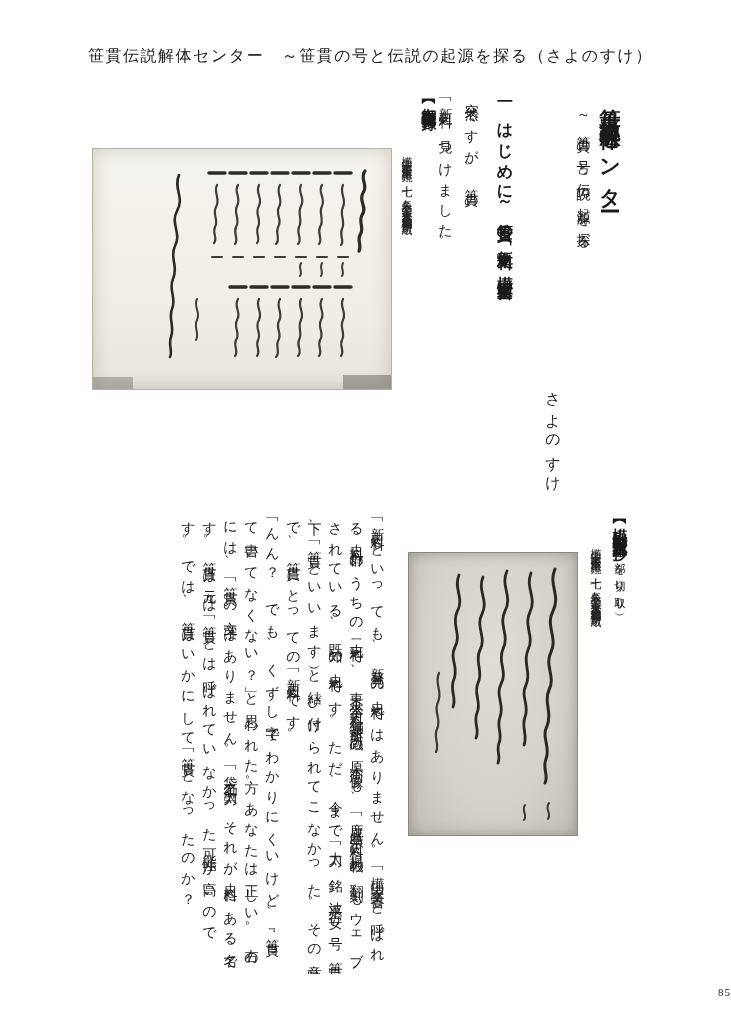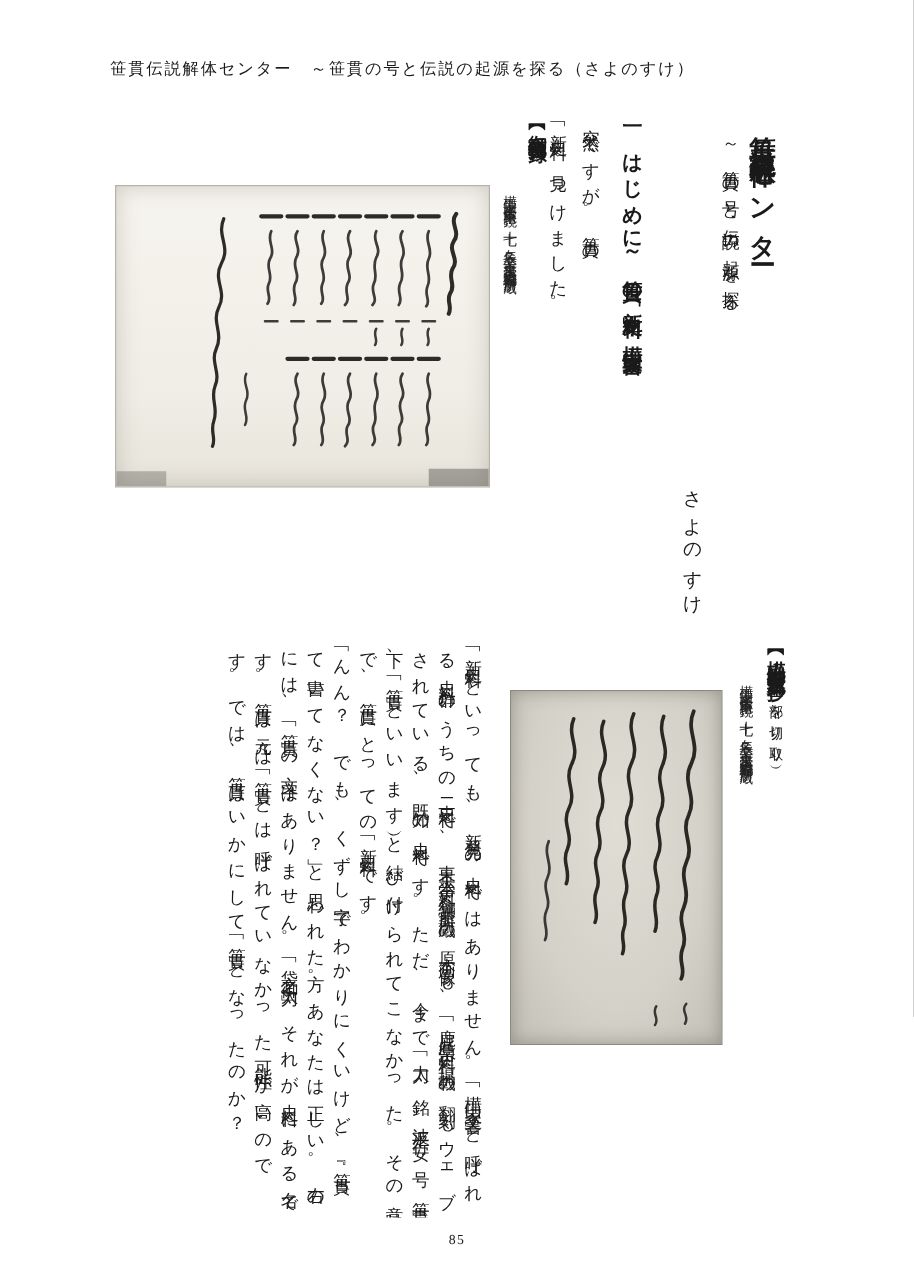--- a/index.html
+++ b/index.html
@@ -9,21 +9,21 @@
     margin:0 auto;
     background:#ffffff;
     font-family:"Liberation Serif","DejaVu Serif",serif;
     color:#1a1a1a;
     overflow:hidden;
   }
   .v { writing-mode:vertical-rl; text-orientation:mixed; position:absolute; }
 
   .running-header {
     position:absolute; left:88px; top:46px;
-    font-size:13px; letter-spacing:1.5px; white-space:nowrap;
+    font-size:16px; letter-spacing:1.5px; white-space:nowrap;
   }
 
   .main-title   { left:596px; top:92px;  font-size:21px; font-weight:bold; letter-spacing:4px; }
   .sub-title    { left:574px; top:108px; font-size:14px; letter-spacing:3px; }
   .author-name  { left:543px; top:382px; font-size:15px; letter-spacing:4px; }
 
   .sec-heading  { left:494px; top:92px;  font-size:16px; font-weight:bold; letter-spacing:2px; }
 
   .intro { left:428px; top:92px; height:380px; font-size:14px; letter-spacing:4px; }
   .intro p { margin:0; padding:0; margin-block-end:8px; }
@@ -46,21 +46,21 @@
     border:1px solid #8a887f;
     box-shadow:inset 0 0 14px rgba(60,58,50,.35);
   }
 
   .body-text { left:106px; top:512px; height:462px; width:282px;
     font-size:14px; letter-spacing:4.5px; line-height:21px; overflow:hidden; }
   .body-text p { margin:0; padding:0; }
 
   .page-number {
     position:absolute; left:0; right:0; top:986px;
-    text-align:center; font-size:11px; letter-spacing:1px;
+    text-align:right; font-size:11px; letter-spacing:1px;
   }
 
   svg { display:block; width:100%; height:100%; }
   .ink  { fill:none; stroke:#24221f; stroke-linecap:round; stroke-linejoin:round; opacity:.88; }
   .ink2 { fill:none; stroke:#17150f; stroke-linecap:round; stroke-linejoin:round; opacity:.9; }
 </style>
 </head>
 <body>
 
 <div class="page">

